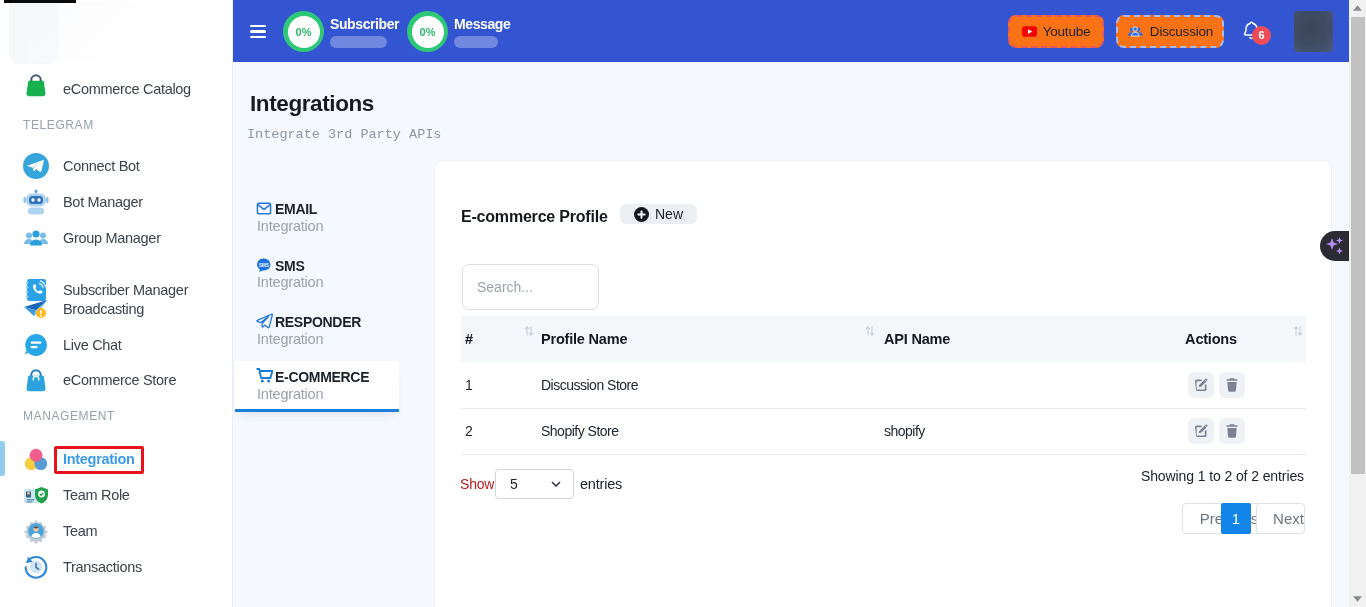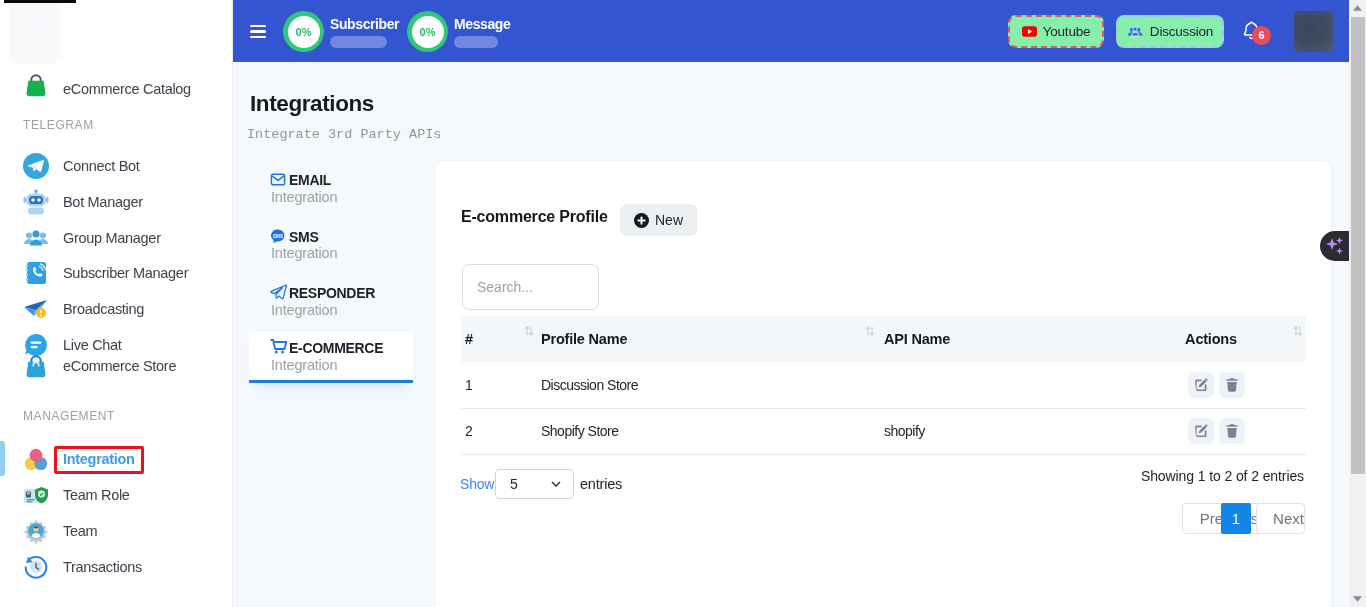--- a/index.html
+++ b/index.html
@@ -15,59 +15,59 @@
 .sectlabel { position:absolute; left:23px; font-size:12px; color:#98a1ac; letter-spacing:.6px; }
 
 
 #header { left:233px; top:0; width:1116px; height:62px; background:#3355d1; z-index:6; }
 .hamb { position:absolute; left:250px; top:25px; width:16px; height:13px; }
 .hamb i { display:block; height:2.3px; background:#fff; border-radius:2px; margin-bottom:3px; }
 .gauge { position:absolute; top:11px; width:41px; height:41px; border-radius:50%; background:#2fc878; }
 .gauge .in { position:absolute; left:4.5px; top:4.5px; width:32px; height:32px; border-radius:50%; background:#fff; text-align:center; line-height:32px; font-size:11px; font-weight:bold; color:#2db56d; }
 .hlabel { position:absolute; top:16.5px; color:#fff; font-weight:bold; font-size:14px; letter-spacing:-0.4px; line-height:1; }
 .hbox { position:absolute; top:36px; height:12px; border-radius:6px; background:rgba(255,255,255,.30); }
-.hbtn { position:absolute; top:15px; height:33px; background:#86efac; border-radius:8px; display:flex; align-items:center; justify-content:center; font-size:13.5px; color:#1c2128; letter-spacing:-0.2px; }
+.hbtn { position:absolute; top:15px; height:33px; background:#f97316; border-radius:8px; display:flex; align-items:center; justify-content:center; font-size:13.5px; color:#1c2128; letter-spacing:-0.2px; }
 .bellbadge { position:absolute; left:1252px; top:26px; width:19px; height:19px; border-radius:50%; background:#ec4b57; color:#fff; font-size:11px; font-weight:bold; text-align:center; line-height:19px; }
 .avatar { position:absolute; left:1294px; top:11px; width:39px; height:41px; border-radius:4px; background:radial-gradient(circle at 42% 42%, #3c4559 0%, #404b63 50%, #46536f 78%, #4d5c7e 100%); }
 
 
 #content { left:233px; top:62px; width:1116px; height:545px; background:#f5f8fd; }
 #pgtitle { position:absolute; left:250px; top:93px; font-size:22.5px; font-weight:bold; color:#171b21; letter-spacing:-0.4px; line-height:1; }
 #pgsub { position:absolute; left:247px; top:127.5px; font-size:13.5px; color:#8d96a1; line-height:1;font-family:Liberation Mono, monospace; }
 
 
-.snav { position:absolute; left:249px; width:164px; height:51px; }
+.snav { position:absolute; left:235px; width:164px; height:51px;margin-top:29px; }
 .snav .t { position:absolute; left:40px; top:8px; font-size:14px; font-weight:bold; color:#1b2029; letter-spacing:-0.3px; }
 .snav .s { position:absolute; left:22px; top:24.5px; font-size:14.5px; color:#9aa2ac; letter-spacing:-0.2px; }
 .snav .ic { position:absolute; left:21px; top:7px; width:16px; height:16px; }
 .snav.active { background:#fff; border-bottom:3.5px solid #1b7fd9; box-shadow:0 8px 10px -6px rgba(60,90,150,.15); }
 
 
 #card { left:434px; top:160px; width:898px; height:447px; background:#fff; border-radius:8px 8px 0 0; border:1px solid #eef1f5; border-bottom:none; }
 #cardtitle { position:absolute; left:26px; top:47.5px; font-size:16px; font-weight:bold; color:#14171d; letter-spacing:-0.2px; line-height:1; }
-#newbtn { position:absolute; left:185px; top:43px; width:77px; height:32px; background:#edf0f3; border-radius:6px; display:flex; align-items:center; justify-content:center; font-size:14px; color:#1c2128; }
+#newbtn { position:absolute; left:185px; top:43px; width:77px; height:20px; background:#edf0f3; border-radius:6px; display:flex; align-items:center; justify-content:center; font-size:14px; color:#1c2128; }
 #search { position:absolute; left:27px; top:103px; width:137px; height:46px; border:1px solid #d9dee4; border-radius:7px; background:#fff; font-size:14px; color:#9aa3ad; line-height:44px; padding-left:14px; }
 
 
 #tbl { position:absolute; left:26px; top:155px; width:845px; }
 .thead { position:relative; height:46px; background:#f4f7fa; }
 .trow { position:relative; height:46.5px; border-bottom:1px solid #eae9f2; background:#fff; }
 .c-num { position:absolute; left:4px; top:50%; transform:translateY(-50%); }
 .c-prof { position:absolute; left:80px; top:50%; transform:translateY(-50%); }
 .c-api { position:absolute; left:423px; width:242px; text-align:left; top:50%; transform:translateY(-50%); }
 .c-act { position:absolute; left:665px; width:180px; text-align:center; top:50%; transform:translateY(-50%); }
 .thead div { font-weight:bold; font-size:14.5px; color:#14181f; letter-spacing:-0.2px; }
 .thead .c-act { left:660px; }
 .trow div { font-size:14px; color:#212631; letter-spacing:-0.5px; }
 .sorticon { position:absolute; top:10px; width:10px; height:10px; }
 .abtn { display:inline-block; width:26px; height:26px; border-radius:6px; background:#eef1f5; margin:0 2.5px; vertical-align:middle; position:relative; }
 .abtn svg { position:absolute; left:5px; top:5px; }
 
 
-#showtxt { position:absolute; left:25px; top:308px; font-size:14px; color:#3b82f6; line-height:30px; letter-spacing:-0.2px; }
+#showtxt { position:absolute; left:25px; top:308px; font-size:14px; color:#b91c1c; line-height:30px; letter-spacing:-0.2px; }
 #select5 { position:absolute; left:60px; top:308px; width:79px; height:30px; border:1px solid #ced4da; border-radius:4px; background:#fff; }
 #entries { position:absolute; left:145px; top:308px; font-size:14.5px; color:#20242c; line-height:30px; letter-spacing:-0.2px; }
 #showing { position:absolute; right:27px; top:307px; font-size:14px; color:#20242c; letter-spacing:-0.1px; }
 .pgbtn { position:absolute; top:342px; height:31px; border:1px solid #dee2e6; background:#fff; color:#6c757d; font-size:15px; text-align:center; line-height:29px; border-radius:4px; }
 
 
 #sbar { left:1349px; top:0; width:17px; height:607px; background:#f1f1f1; z-index:50; }
 #sthumb { position:absolute; left:1.5px; top:17px; width:14px; height:457px; background:#c1c1c1; }
 
 
@@ -153,21 +153,21 @@
       <span class="ic"><svg viewBox="0 0 28 28" width="28" height="28">
             <circle cx="7" cy="11.5" r="3" fill="#77bde8"></circle>
             <path d="M2 20 a5 5 0 0 1 10 0 z" fill="#77bde8"></path>
             <circle cx="21" cy="11.5" r="3" fill="#77bde8"></circle>
             <path d="M16 20 a5 5 0 0 1 10 0 z" fill="#77bde8"></path>
             <circle cx="14" cy="10" r="3.6" fill="#2d9fe0"></circle>
             <path d="M8 21.5 a6 6 0 0 1 12 0 z" fill="#2d9fe0"></path>
           </svg></span>
       <span class="txt">Group Manager</span>
     </div>
-    <div class="sideitem" style="top:255px;">
+    <div class="sideitem" style="top:272px;">
       <span class="ic"><svg viewBox="0 0 28 28" width="28" height="28">
             <rect x="5" y="3" width="19" height="22" rx="2.5" fill="#2ba1e8"></rect>
             <rect x="3.5" y="6" width="3" height="2" rx="1" fill="#9ad2f2"></rect>
             <rect x="3.5" y="10.5" width="3" height="2" rx="1" fill="#9ad2f2"></rect>
             <rect x="3.5" y="15" width="3" height="2" rx="1" fill="#9ad2f2"></rect>
             <rect x="3.5" y="19.5" width="3" height="2" rx="1" fill="#9ad2f2"></rect>
             <path d="M11 10 c0-1 .8-2 2-2 l1.5 2.5 -1.2 1.5 c.6 1.6 1.8 2.8 3.2 3.4 l1.5-1.3 2.6 1.4 c0 1.2-1 2.1-2.1 2.1 -4 0-7.5-3.5-7.5-7.6z" fill="#fff"></path>
             <path d="M17.5 7.5 a5.5 5.5 0 0 1 3.5 4" stroke="#cfeafa" stroke-width="1.4" fill="none" stroke-linecap="round"></path>
             <path d="M18.5 5 a8 8 0 0 1 5 5.5" stroke="#cfeafa" stroke-width="1.4" fill="none" stroke-linecap="round"></path>
           </svg></span>
@@ -185,21 +185,21 @@
       <span class="txt">Broadcasting</span>
     </div>
     <div class="sideitem" style="top:326.5px;">
       <span class="ic"><svg viewBox="0 0 28 28" width="28" height="28">
             <path d="M14 3 a11 11 0 1 1 -7.8 18.8 L3 24 l1.5-4.8 A11 11 0 0 1 14 3z" fill="#28a6e8"></path>
             <rect x="8.5" y="10.5" width="11" height="2.2" rx="1.1" fill="#fff"></rect>
             <rect x="8.5" y="15" width="7" height="2.2" rx="1.1" fill="#fff"></rect>
           </svg></span>
       <span class="txt">Live Chat</span>
     </div>
-    <div class="sideitem" style="top:348px;padding-left:30px;">
+    <div class="sideitem" style="top:362px;padding-left:30px;">
       <span class="ic"><svg viewBox="0 0 28 28" width="28" height="28">
             <path d="M9.3 12 L9.3 9 a4.7 4.7 0 0 1 9.4 0 L18.7 12" fill="none" stroke="#1a7fc0" stroke-width="2"></path>
             <path d="M6.3 9.8 h15.4 l1.8 12.4 a2.6 2.6 0 0 1 -2.6 3 H7.1 a2.6 2.6 0 0 1 -2.6 -3 z" fill="#2ba2dc"></path>
             <path d="M11.3 14.5 v-1.5 a2.7 2.7 0 0 1 5.4 0 v1.5" fill="none" stroke="#eaf6fd" stroke-width="1.5"></path>
           </svg></span>
       <span class="txt">eCommerce Store</span>
     </div>
 
     <div class="sectlabel" style="top:409px;">MANAGEMENT</div>
 

